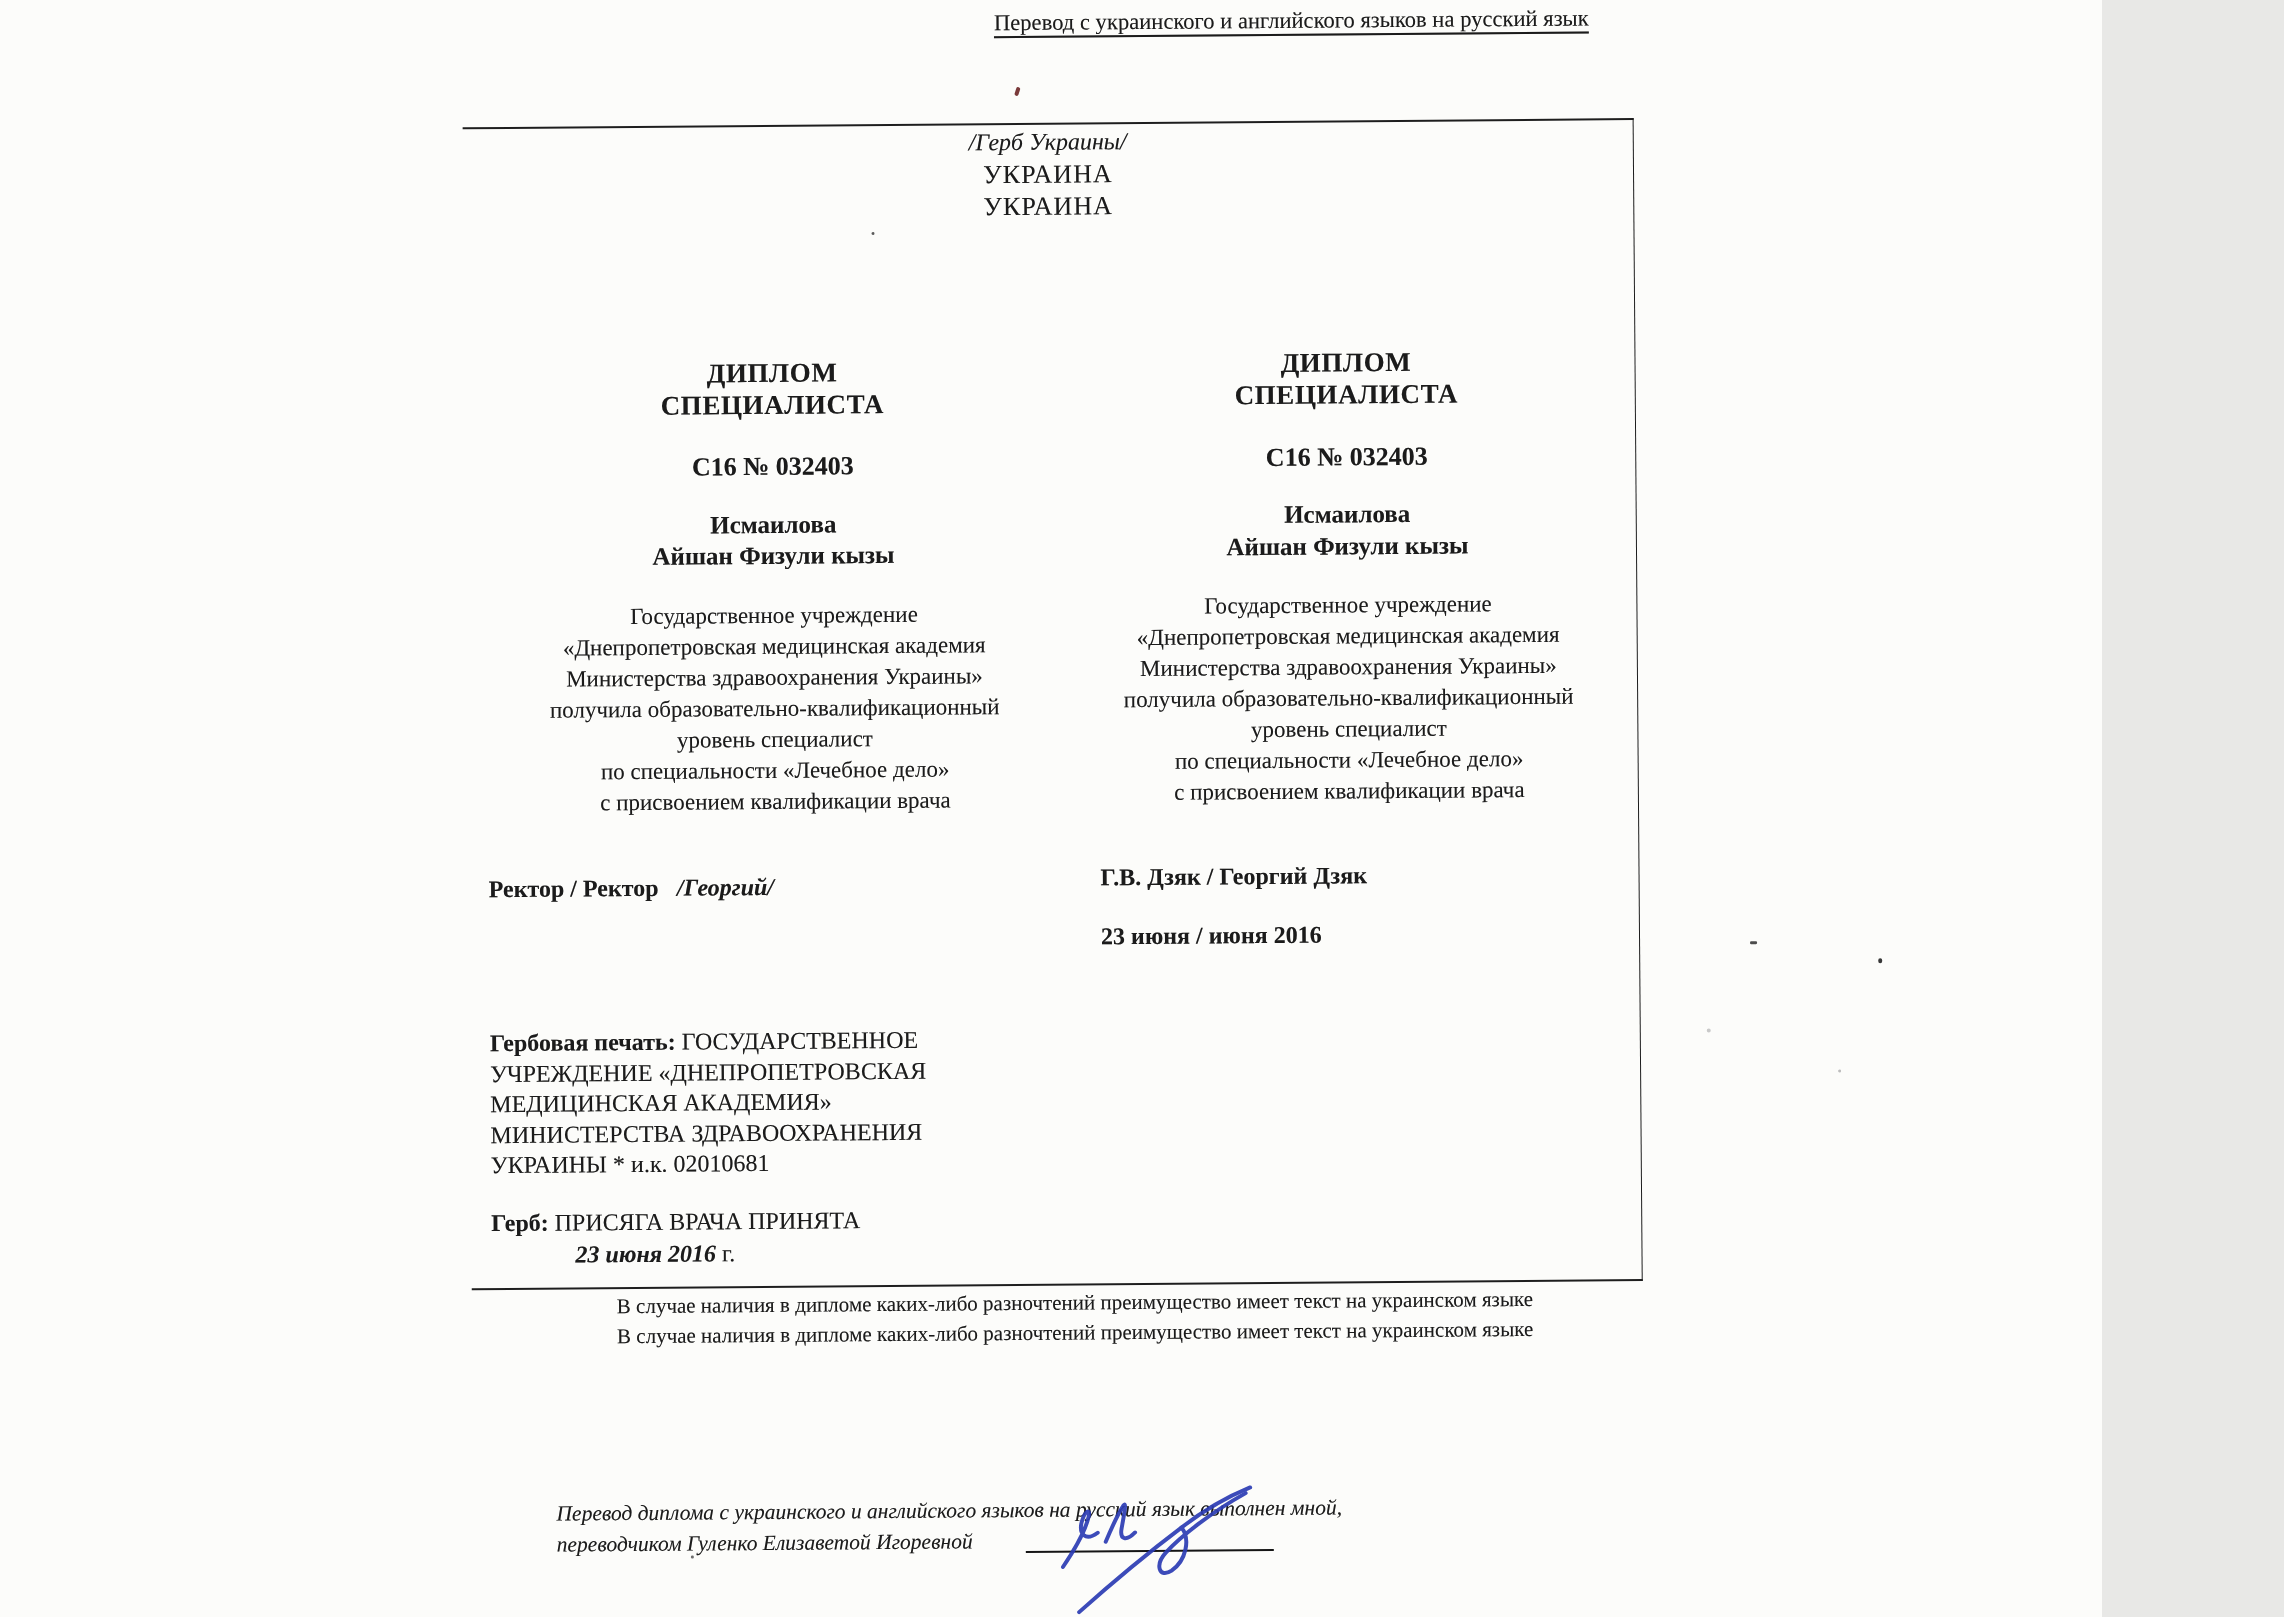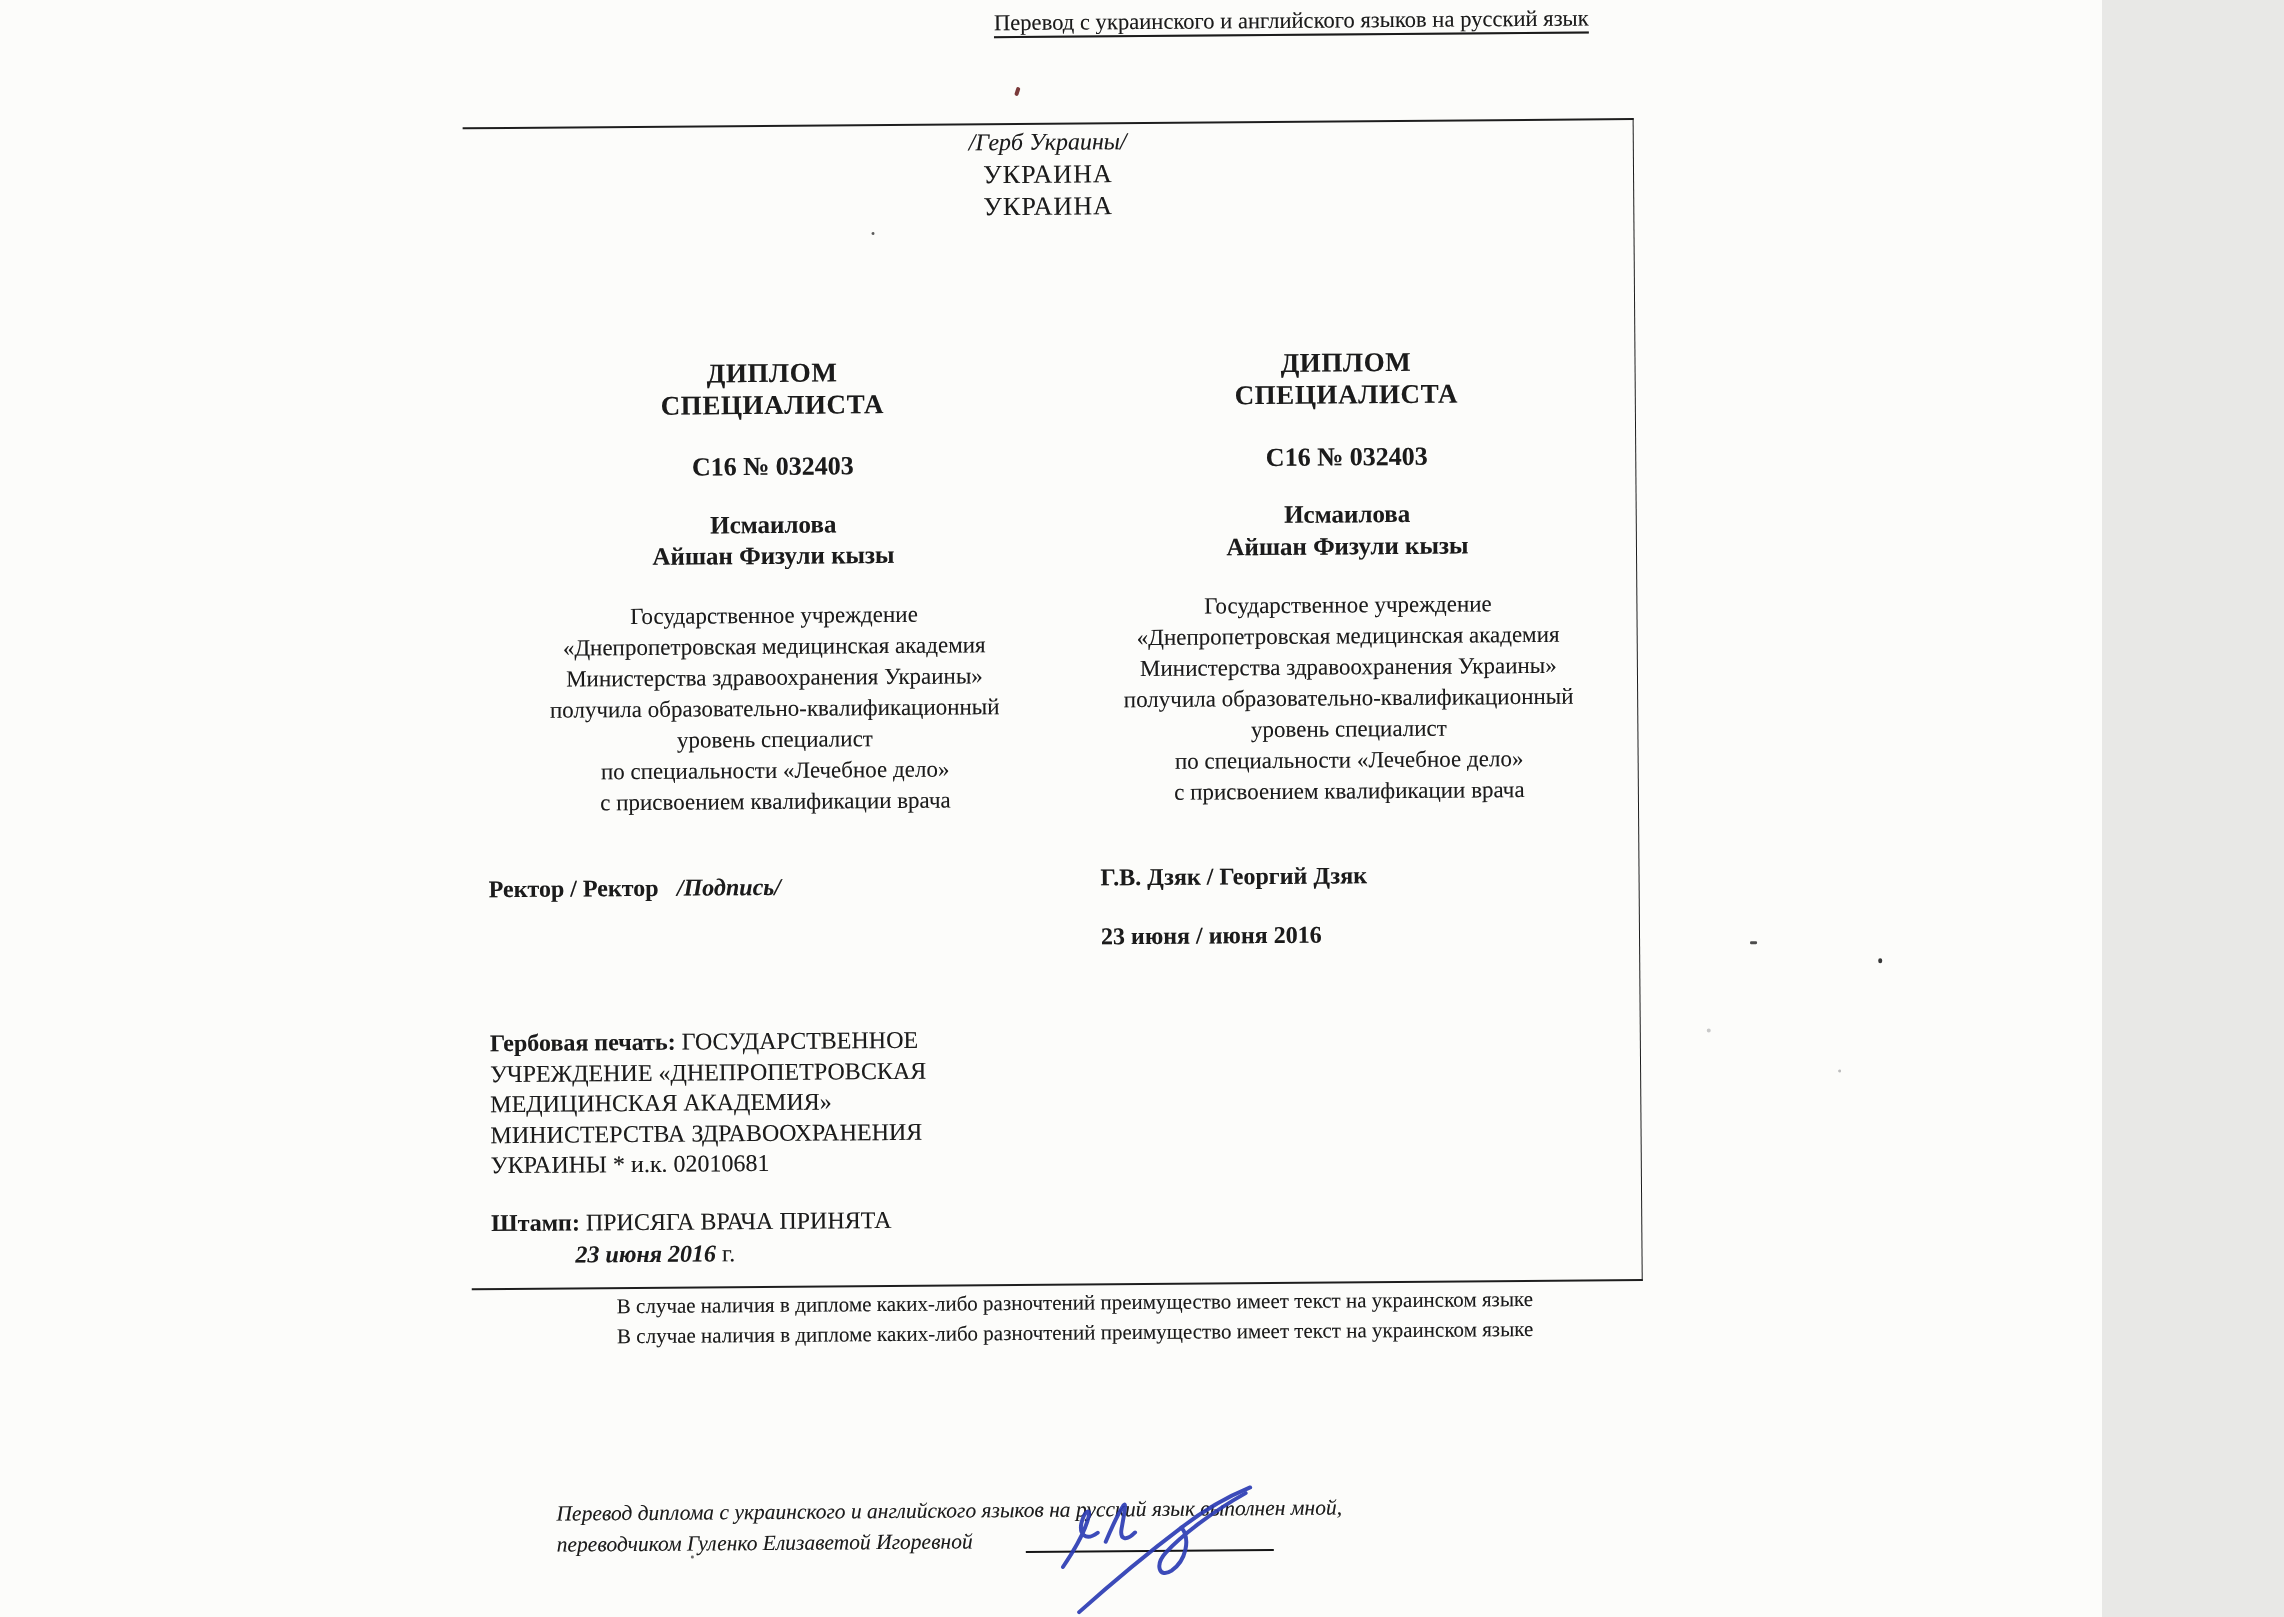--- a/index.html
+++ b/index.html
@@ -96,21 +96,21 @@
       <div>Государственное учреждение</div>
       <div>«Днепропетровская медицинская академия</div>
       <div>Министерства здравоохранения Украины»</div>
       <div>получила образовательно-квалификационный</div>
       <div>уровень специалист</div>
       <div>по специальности «Лечебное дело»</div>
       <div>с присвоением квалификации врача</div>
     </div>
     <div class="abs rector">
       <span>Ректор / Ректор</span>
-      <span class="note">/Подпись/</span>
+      <span class="note">/Георгий/</span>
     </div>
 
     <div class="abs col-r title-line" style="top:349px">ДИПЛОМ</div>
     <div class="abs col-r title-line" style="top:381px">СПЕЦИАЛИСТА</div>
     <div class="abs col-r num-line" style="top:444px">С16 № 032403</div>
     <div class="abs col-r holder-line" style="top:502px">Исмаилова</div>
     <div class="abs col-r holder-line" style="top:534px">Айшан Физули кызы</div>
     <div class="abs col-r body-par" style="top:591px">
       <div>Государственное учреждение</div>
       <div>«Днепропетровская медицинская академия</div>
@@ -128,21 +128,21 @@
         <span class="b">Гербовая печать:</span>
         <span>ГОСУДАРСТВЕННОЕ</span>
       </div>
       <div>УЧРЕЖДЕНИЕ «ДНЕПРОПЕТРОВСКАЯ</div>
       <div>МЕДИЦИНСКАЯ АКАДЕМИЯ»</div>
       <div>МИНИСТЕРСТВА ЗДРАВООХРАНЕНИЯ</div>
       <div>УКРАИНЫ * и.к. 02010681</div>
     </div>
 
     <div class="abs stamp1">
-      <span class="b">Штамп:</span>
+      <span class="b">Герб:</span>
       <span>ПРИСЯГА ВРАЧА ПРИНЯТА</span>
     </div>
     <div class="abs stamp2">
       <span class="bi">23 июня 2016</span>
       <span>г.</span>
     </div>
 
     <div class="abs disc1">В случае наличия в дипломе каких-либо разночтений преимущество имеет текст на украинском языке</div>
     <div class="abs disc2">В случае наличия в дипломе каких-либо разночтений преимущество имеет текст на украинском языке</div>
 

